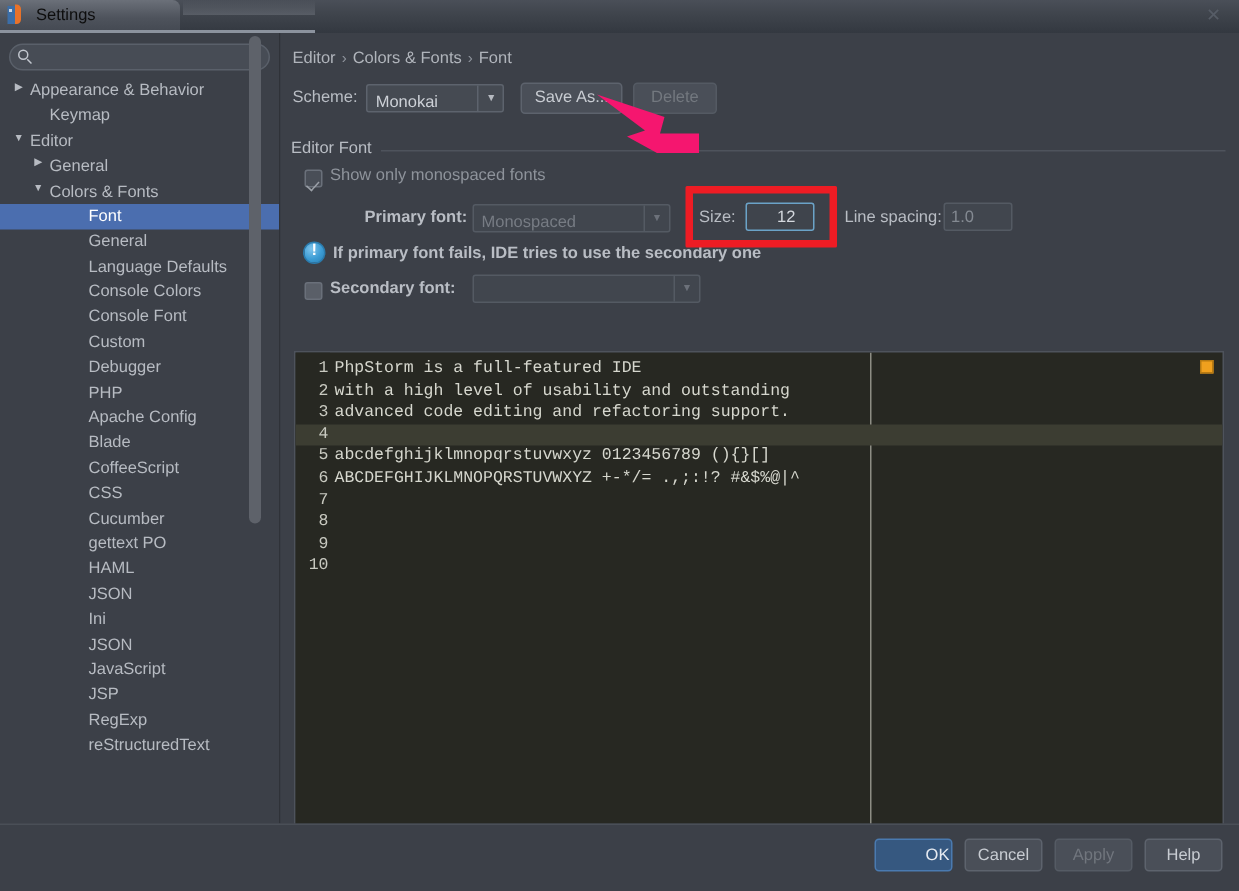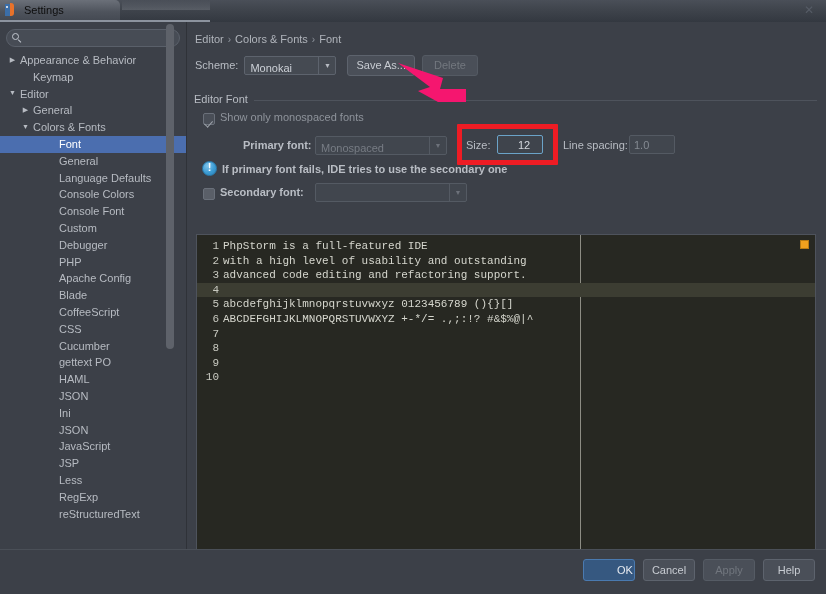--- a/index.html
+++ b/index.html
@@ -576,21 +576,20 @@
           <div class="tree-row"><span style="display: inline-block; width: 47px;"></span><span class="tw"></span><span style="margin-left: 3px;">CoffeeScript</span></div>
           <div class="tree-row"><span style="display: inline-block; width: 47px;"></span><span class="tw"></span><span style="margin-left: 3px;">CSS</span></div>
           <div class="tree-row"><span style="display: inline-block; width: 47px;"></span><span class="tw"></span><span style="margin-left: 3px;">Cucumber</span></div>
           <div class="tree-row"><span style="display: inline-block; width: 47px;"></span><span class="tw"></span><span style="margin-left: 3px;">gettext PO</span></div>
           <div class="tree-row"><span style="display: inline-block; width: 47px;"></span><span class="tw"></span><span style="margin-left: 3px;">HAML</span></div>
           <div class="tree-row"><span style="display: inline-block; width: 47px;"></span><span class="tw"></span><span style="margin-left: 3px;">JSON</span></div>
           <div class="tree-row"><span style="display: inline-block; width: 47px;"></span><span class="tw"></span><span style="margin-left: 3px;">Ini</span></div>
           <div class="tree-row"><span style="display: inline-block; width: 47px;"></span><span class="tw"></span><span style="margin-left: 3px;">JSON</span></div>
           <div class="tree-row"><span style="display: inline-block; width: 47px;"></span><span class="tw"></span><span style="margin-left: 3px;">JavaScript</span></div>
           <div class="tree-row"><span style="display: inline-block; width: 47px;"></span><span class="tw"></span><span style="margin-left: 3px;">JSP</span></div>
-          <div class="tree-row"><span style="display: inline-block; width: 47px;"></span><span class="tw"></span><span style="margin-left: 3px;">Less</span></div>
           <div class="tree-row"><span style="display: inline-block; width: 47px;"></span><span class="tw"></span><span style="margin-left: 3px;">RegExp</span></div>
           <div class="tree-row"><span style="display: inline-block; width: 47px;"></span><span class="tw"></span><span style="margin-left: 3px;">reStructuredText</span></div>
         </div>
       <div id="tree-scroll-track">
         <div id="tree-scroll-thumb"></div>
       </div>
       <div id="left-divider"></div>
     </div>
 
     <div id="right-pane">

